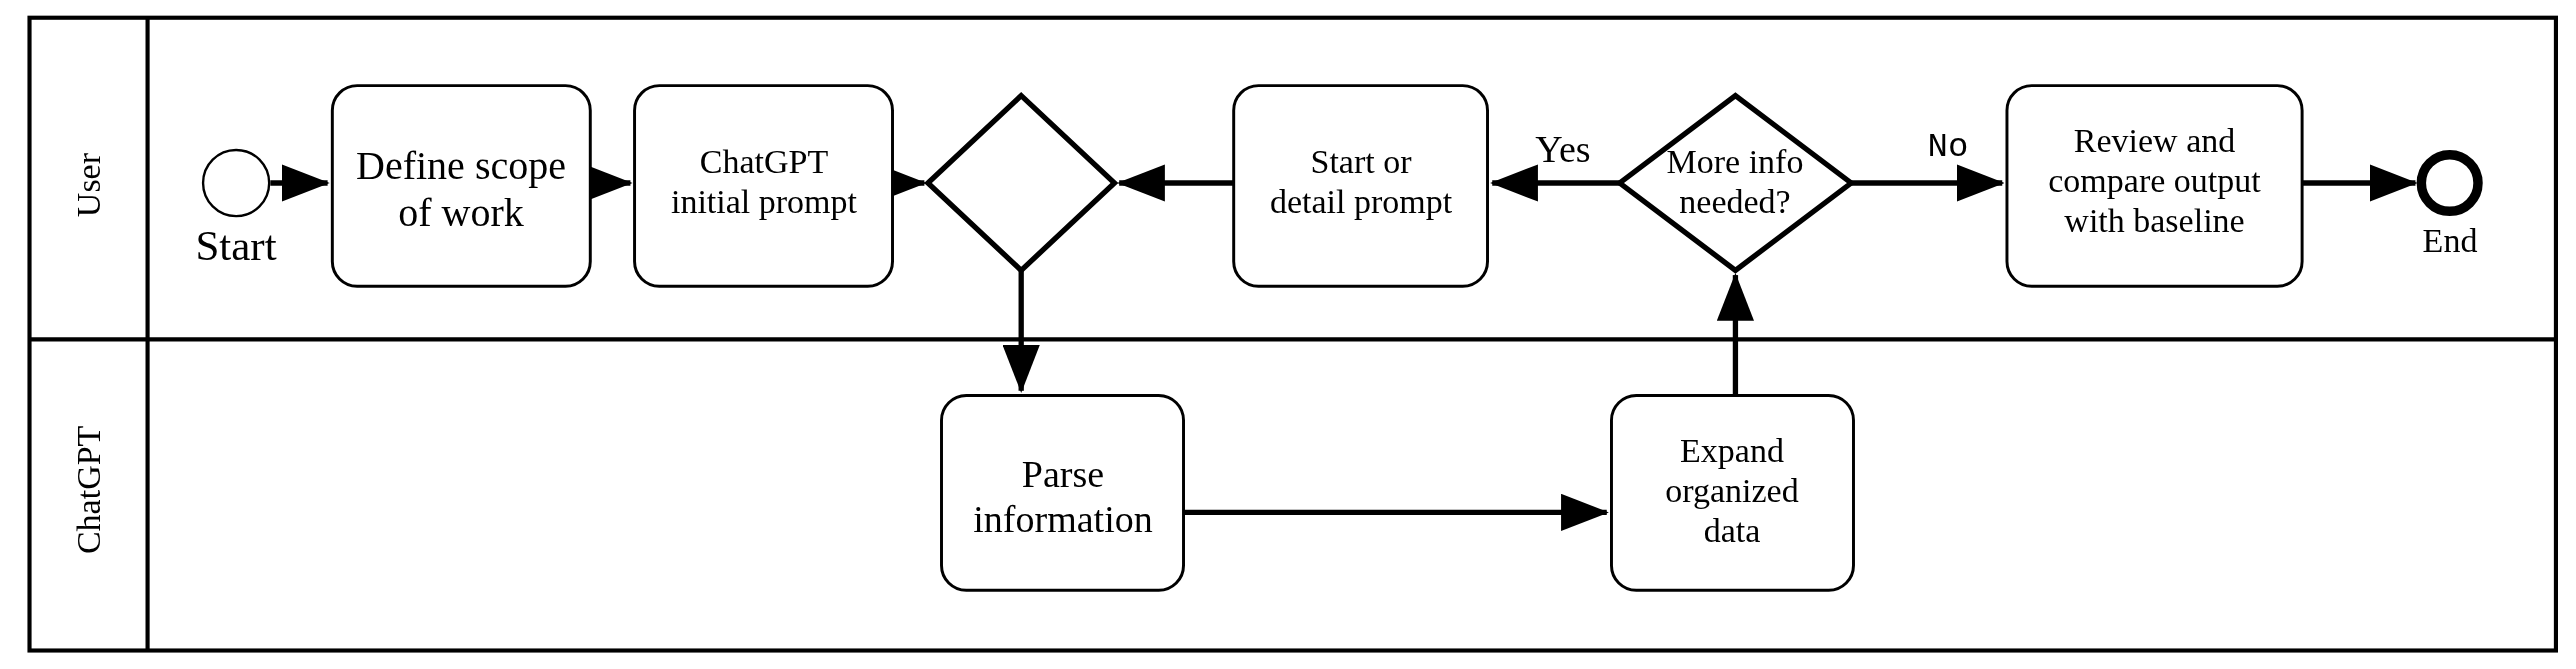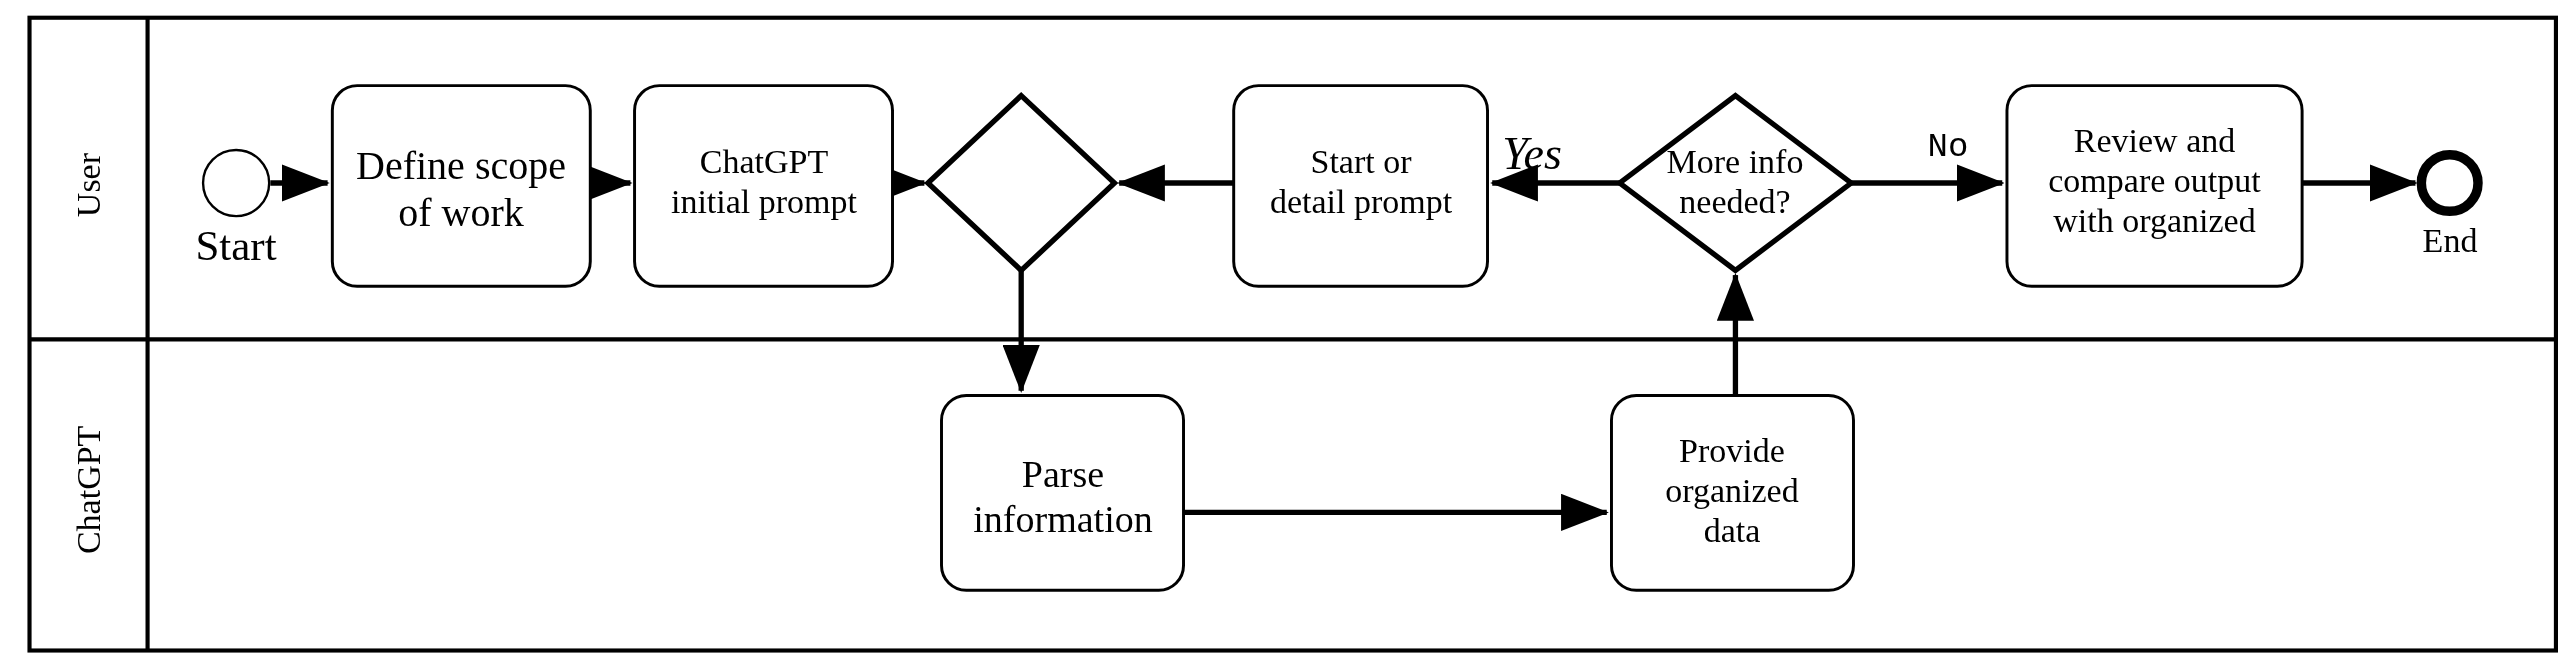--- a/index.html
+++ b/index.html
@@ -80,29 +80,29 @@
 initial prompt</div>
 
   <div class="lbl" style="left: 1228px; top: 142px; width: 266px; font-size: 34px; white-space: pre-line;">Start or
 detail prompt</div>
 
   <div class="lbl" style="left: 1617px; top: 142px; width: 236px; font-size: 34px; white-space: pre-line;">More info
 needed?</div>
 
   <div class="lbl" style="left: 2004px; top: 121px; width: 301px; font-size: 34px; white-space: pre-line;">Review and
 compare output
-with organized</div>
+with baseline</div>
 
   <div class="lbl" style="left: 2391px; top: 221px; width: 118px; font-size: 34px; white-space: pre-line;">End</div>
 
   <div class="lbl" style="left: 942px; top: 452px; width: 242px; font-size: 38px; white-space: pre-line;">Parse
 information</div>
 
-  <div class="lbl" style="left: 1611px; top: 431px; width: 242px; font-size: 34px; white-space: pre-line;">Provide
+  <div class="lbl" style="left: 1611px; top: 431px; width: 242px; font-size: 34px; white-space: pre-line;">Expand
 organized
 data</div>
 
-  <div class="lbl" style="left: 1479px; top: 127px; width: 106px; font-size: 46px; white-space: pre-line; font-style: italic;">Yes</div>
+  <div class="lbl" style="left: 1510px; top: 127px; width: 106px; font-size: 38px; white-space: pre-line;">Yes</div>
 
   <div class="lbl" style="left: 1901px; top: 127px; width: 94px; font-size: 34px; white-space: pre-line; font-family: Liberation Mono, monospace;">No</div>
 
 </div>
 
 
 </body></html>

